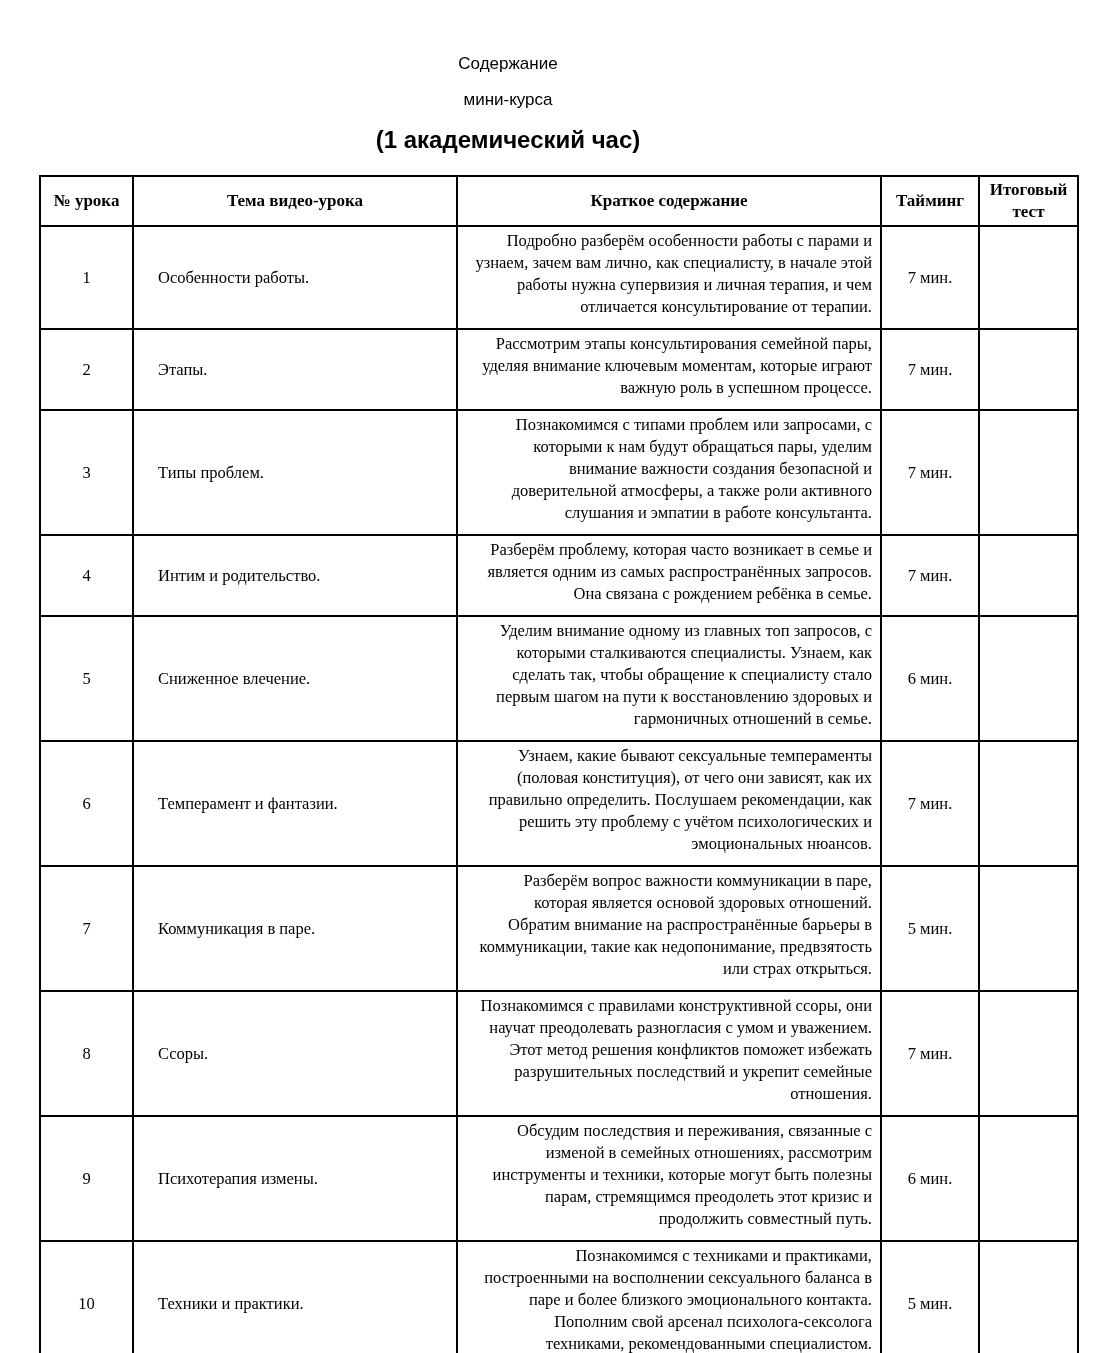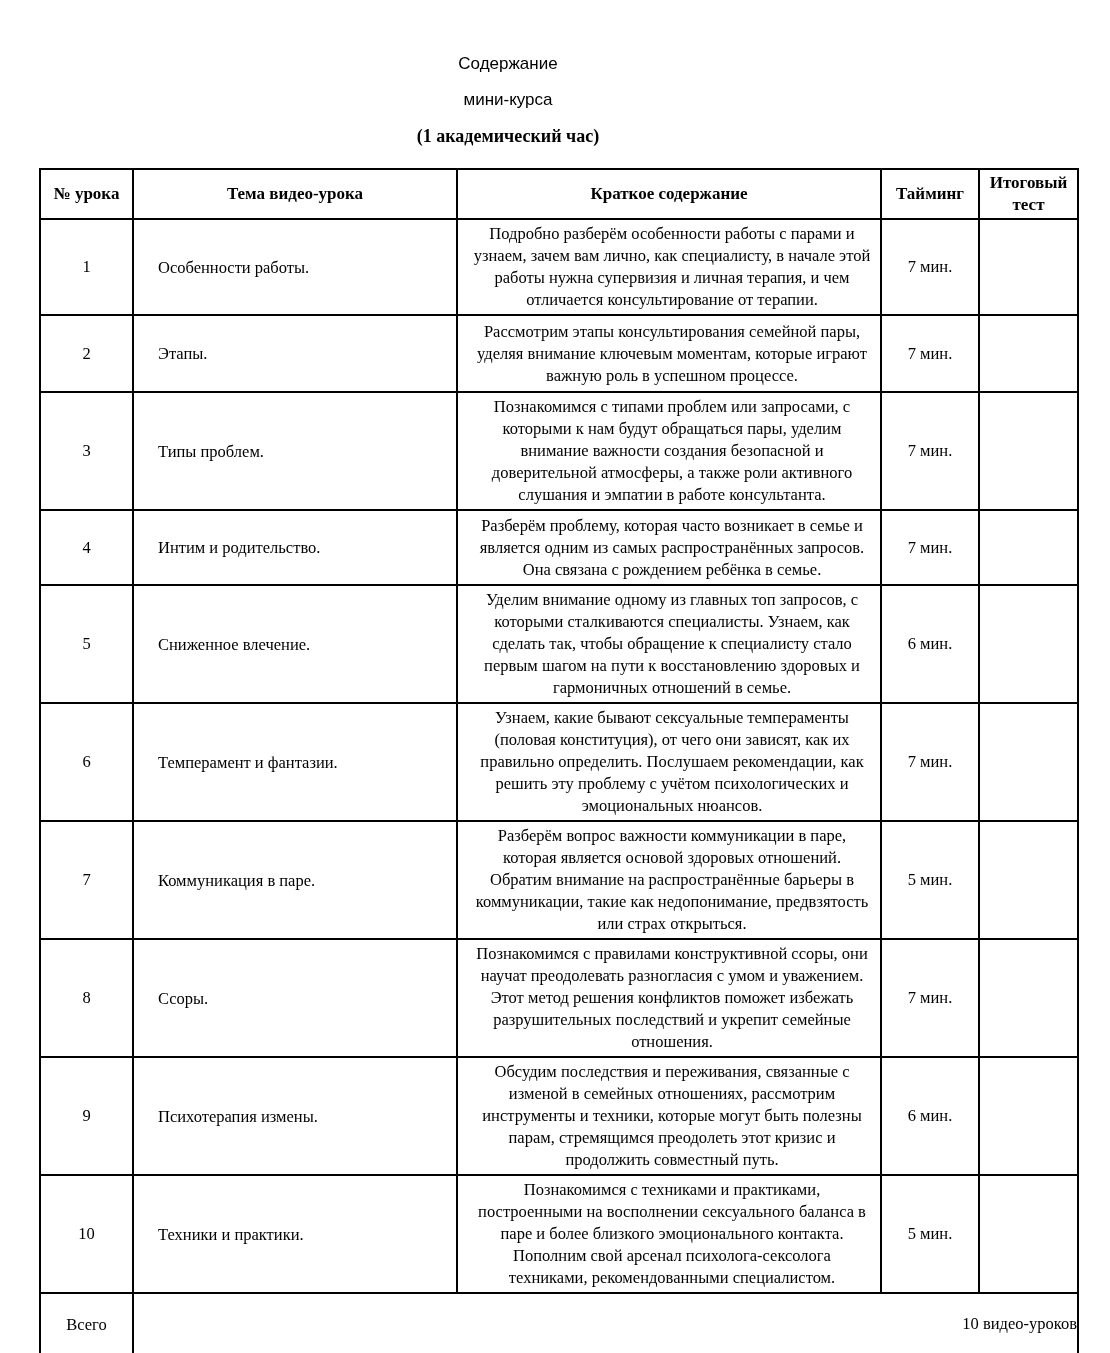--- a/index.html
+++ b/index.html
@@ -13,21 +13,21 @@
   }
   .doc-header {
     width: 1016px;
     padding-top: 38px;
     text-align: center;
     font-family: "Liberation Sans", sans-serif;
   }
   .doc-header p { margin: 16px 0 7px 0; }
   .hdr-line  { font-size: 17px; font-weight: 400; }
   .doc-title { font-size: 19px; font-weight: 700; margin-top: 3px !important; }
-  .doc-subtitle { font-size: 18px; font-weight: 700; font-family: Liberation Serif, serif; }
+  .doc-subtitle { font-size: 24px; font-weight: 700; }
 
   table.toc {
     border-collapse: collapse;
     table-layout: fixed;
     width: 1038px;
     margin: 21px 0 0 39px;
     font-size: 16.5px;
   }
   .toc th, .toc td {
     border: 2px solid #000;
@@ -37,21 +37,21 @@
   }
   .toc th {
     font-size: 17px;
     font-weight: 700;
     text-align: center;
     line-height: 1.3;
     padding: 2px 4px;
   }
   td.c-num    { text-align: center; }
   td.c-topic  { text-align: left; padding: 2px 4px 2px 24px; line-height: 21px; }
-  td.c-sum    { text-align: center; padding: 3px 8px 3px 14px; line-height: 22px; }
+  td.c-sum    { text-align: right; padding: 3px 8px 10px 14px; line-height: 22px; }
   td.c-time   { text-align: center; }
   td.c-test   { }
   td.f-label  { text-align: center; line-height: 21px; padding: 2px; }
   td.f-value  { text-align: right; margin-left: 18px; }
 </style>
 </head>
 <body>
 
 <div class="doc-header">
   <p class="hdr-line">Содержание</p>

